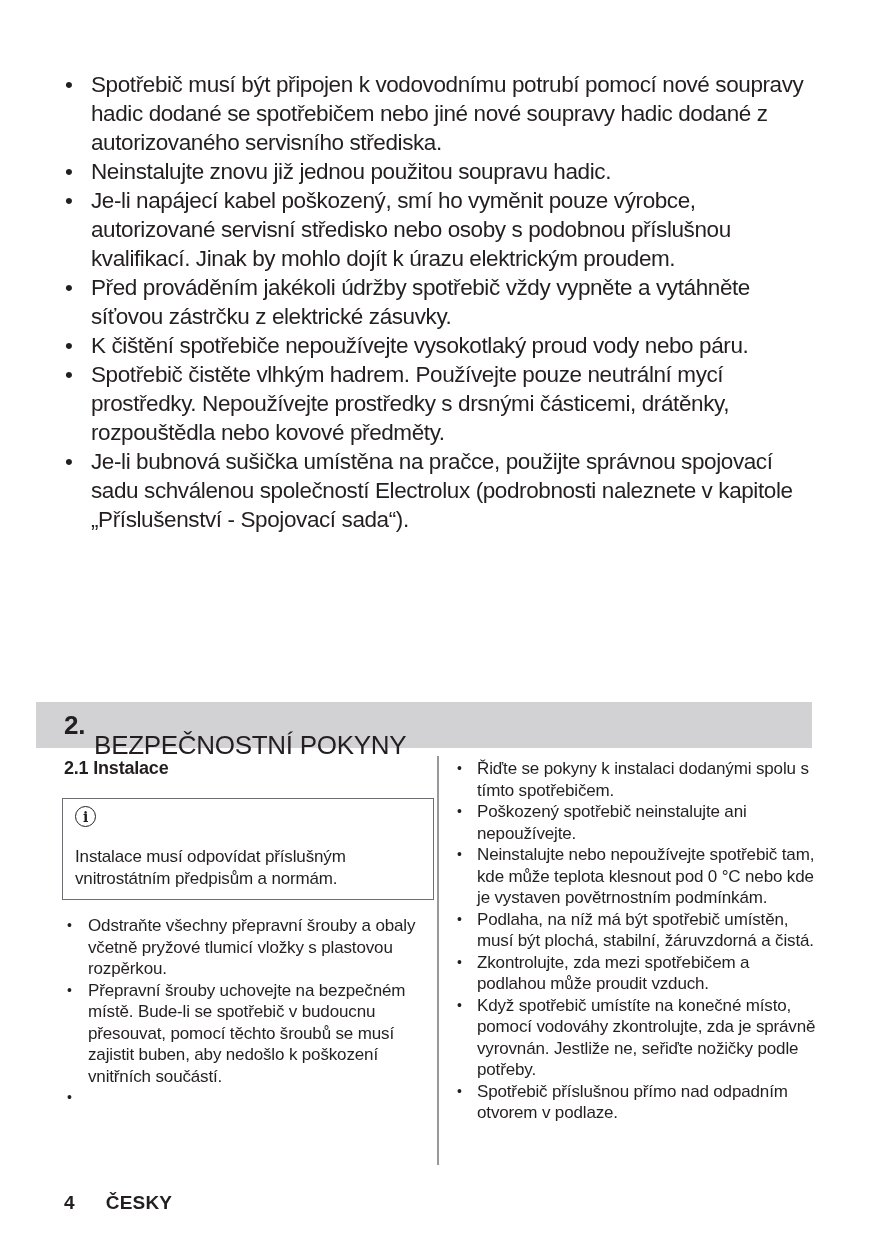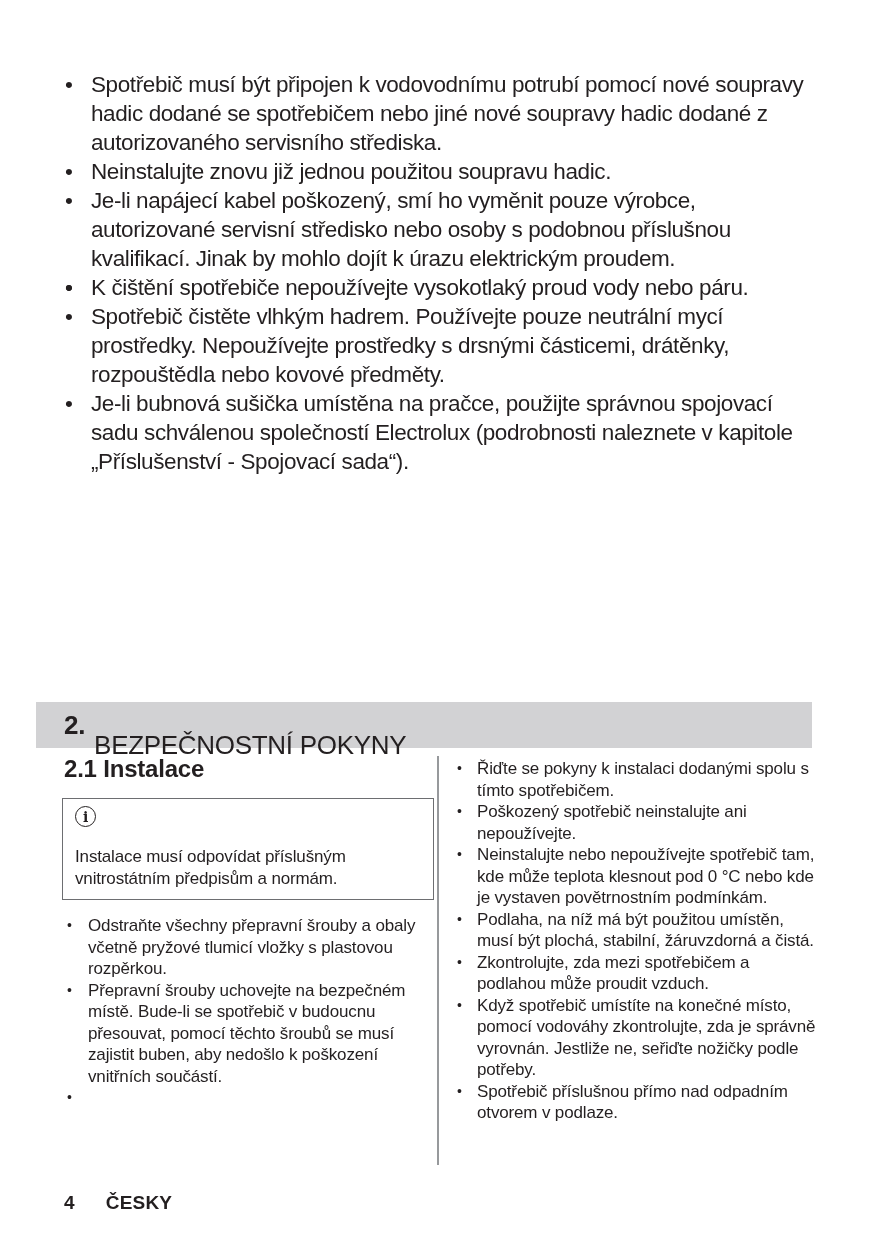--- a/index.html
+++ b/index.html
@@ -45,21 +45,21 @@
 
   
   .col{position:absolute;top:758px;font-size:17px;line-height:21.5px;letter-spacing:-0.15px;}
   .col-left{left:64px;width:372px;}
   .col-right{left:456px;width:363px;}
   .col ul li{padding-left:24px;}
   .col ul .bullet{left:3px;font-size:14px;}
   .col-right ul li{padding-left:21px;}
   .col-right ul .bullet{left:1px;}
 
-  .subheading{font-size:24px;font-weight:bold;letter-spacing:-0.2px;}
+  .subheading{font-size:18px;font-weight:bold;letter-spacing:-0.2px;}
 
   .info-box{
     margin-top:18px;margin-left:-2px;
     border:1px solid var(--info-border);
     padding:7px 10px 10px 12px;
     width:372px;
   }
   .info-icon{
     display:inline-flex;align-items:center;justify-content:center;
     width:21px;height:21px;border:1.6px solid var(--text);border-radius:50%;
@@ -100,20 +100,21 @@
         <span class="txt">Neinstalujte znovu již jednou použitou soupravu hadic.</span>
       </li>
 
       <li>
         <span class="bullet">•</span>
         <span class="txt">Je-li napájecí kabel poškozený, smí ho vyměnit pouze výrobce, autorizované servisní středisko nebo osoby s podobnou příslušnou kvalifikací. Jinak by mohlo dojít k úrazu elektrickým proudem.</span>
       </li>
 
       <li>
         <span class="bullet">•</span>
+        <span class="txt">Před prováděním jakékoli údržby spotřebič vždy vypněte a vytáhněte síťovou zástrčku z elektrické zásuvky.</span>
       </li>
 
       <li>
         <span class="bullet">•</span>
         <span class="txt">K čištění spotřebiče nepoužívejte vysokotlaký proud vody nebo páru.</span>
       </li>
 
       <li>
         <span class="bullet">•</span>
         <span class="txt">Spotřebič čistěte vlhkým hadrem. Používejte pouze neutrální mycí prostředky. Nepoužívejte prostředky s drsnými částicemi, drátěnky, rozpouštědla nebo kovové předměty.</span>
@@ -169,21 +170,21 @@
           <span class="txt">Poškozený spotřebič neinstalujte ani nepoužívejte.</span>
         </li>
 
         <li>
           <span class="bullet">•</span>
           <span class="txt">Neinstalujte nebo nepoužívejte spotřebič tam, kde může teplota klesnout pod 0 °C nebo kde je vystaven povětrnostním podmínkám.</span>
         </li>
 
         <li>
           <span class="bullet">•</span>
-          <span class="txt">Podlaha, na níž má být použitou umístěn, musí být plochá, stabilní, žáruvzdorná a čistá.</span>
+          <span class="txt">Podlaha, na níž má být spotřebič umístěn, musí být plochá, stabilní, žáruvzdorná a čistá.</span>
         </li>
 
         <li>
           <span class="bullet">•</span>
           <span class="txt">Zkontrolujte, zda mezi spotřebičem a podlahou může proudit vzduch.</span>
         </li>
 
         <li>
           <span class="bullet">•</span>
           <span class="txt">Když spotřebič umístíte na konečné místo, pomocí vodováhy zkontrolujte, zda je správně vyrovnán. Jestliže ne, seřiďte nožičky podle potřeby.</span>

